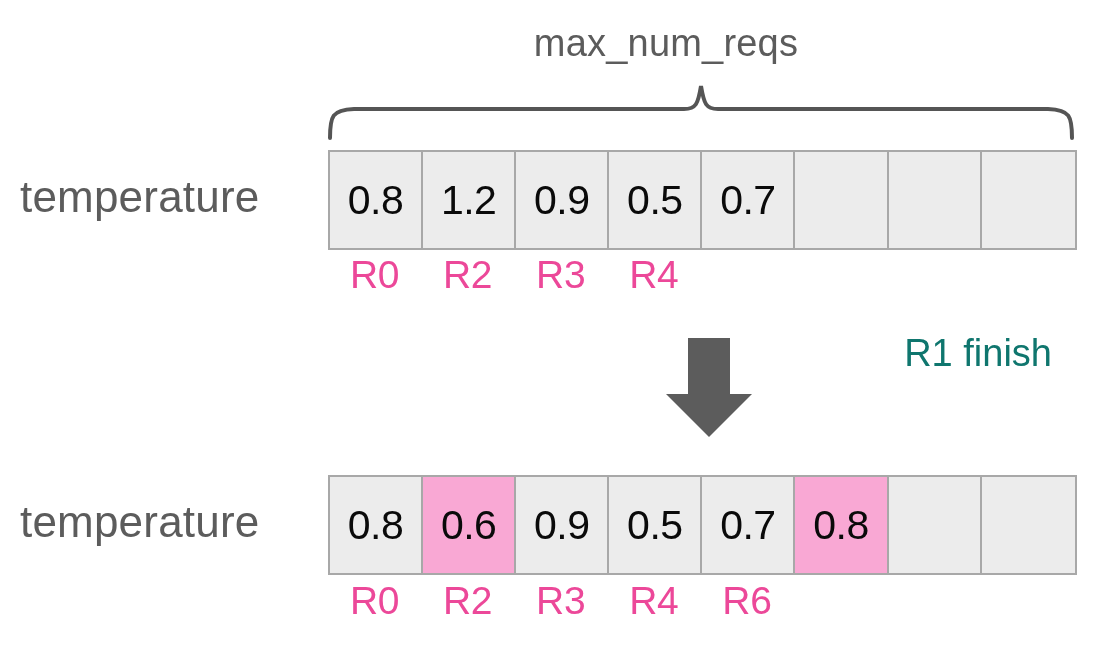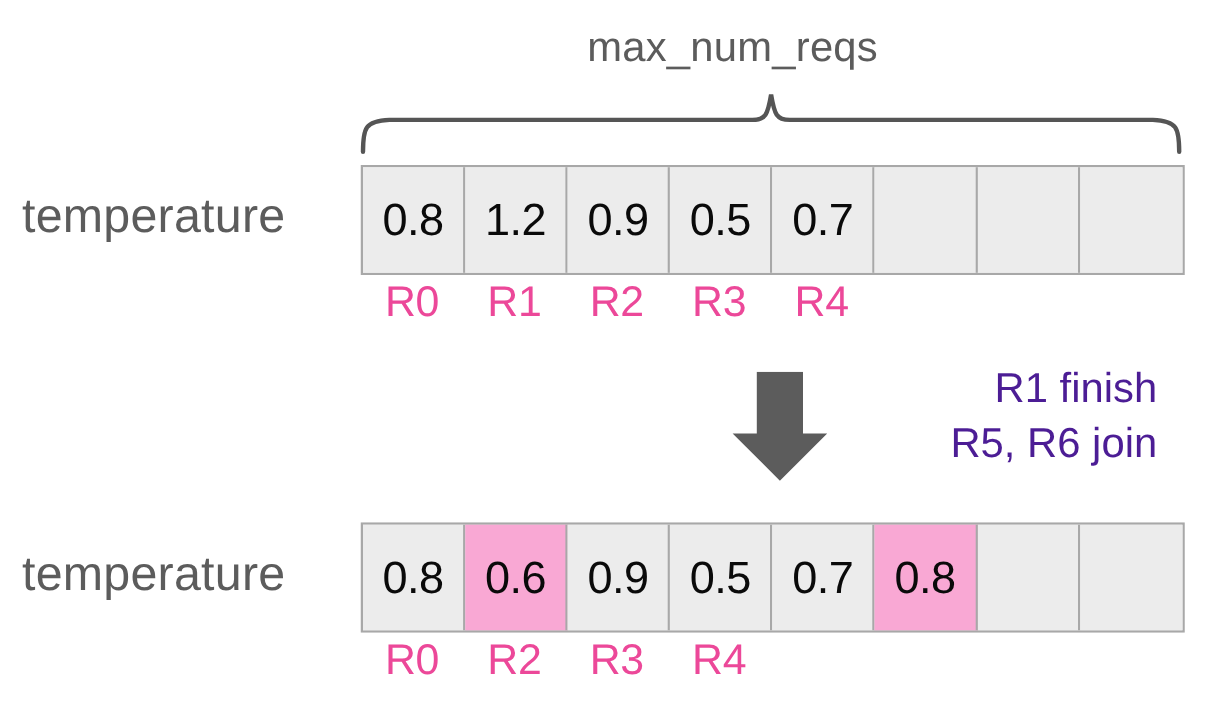--- a/index.html
+++ b/index.html
@@ -117,21 +117,21 @@
   }
 
   
   .annot {
     position: absolute;
     left: 760px;
     top: 328px;
     width: 292px;
     text-align: right;
     font-size: 38px;
-    color: #4c1d95;
+    color: #0f766e;
     line-height: 50px;
   }
   .annot-line { display: block; }
 </style>
 </head>
 <body>
 
 <div class="stage">
 
   <div class="abs brace-label">
@@ -172,36 +172,34 @@
     <div class="cell">
         <span></span>
       </div>
     <div class="cell">
         <span></span>
       </div>
   </div>
 
   <div class="ids ids-top">
     <div class="id-item">R0</div>
-    <div class="id-item">R1</div>
     <div class="id-item">R2</div>
     <div class="id-item">R3</div>
     <div class="id-item">R4</div>
     <div class="id-item"></div>
     <div class="id-item"></div>
     <div class="id-item"></div>
   </div>
 
   <svg class="arrow-svg" viewBox="0 0 94 100">
     <path d="M 26 0 L 68 0 L 68 56 L 90 56 L 47 99 L 4 56 L 26 56 Z" fill="#5c5c5c"></path>
   </svg>
 
   <div class="annot">
     <span class="annot-line">R1 finish</span>
-    <span class="annot-line">R5, R6 join</span>
   </div>
 
   <div class="abs row-label row-label-bot">temperature</div>
 
   <div class="table table-bot">
     <div class="cell">
         <span>0.8</span>
       </div>
     <div class="cell highlight">
         <span>0.6</span>
@@ -224,17 +222,18 @@
     <div class="cell">
         <span></span>
       </div>
   </div>
 
   <div class="ids ids-bot">
     <div class="id-item">R0</div>
     <div class="id-item">R2</div>
     <div class="id-item">R3</div>
     <div class="id-item">R4</div>
+    <div class="id-item">R6</div>
     <div class="id-item"></div>
     <div class="id-item"></div>
   </div>
 
 </div>
 
 </body></html>

